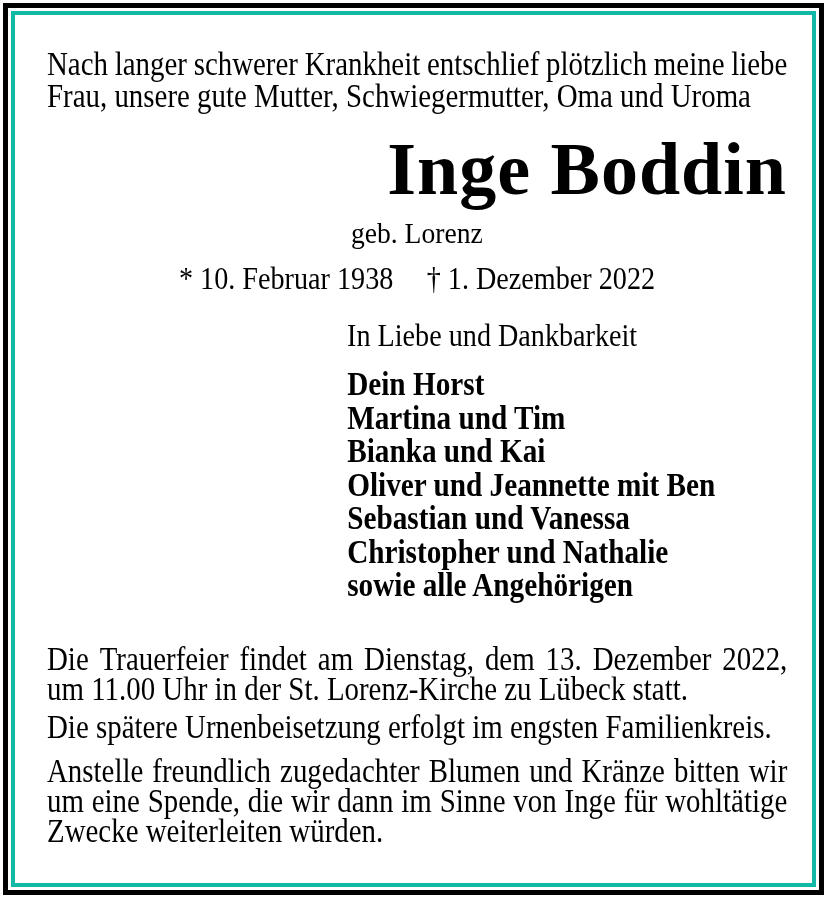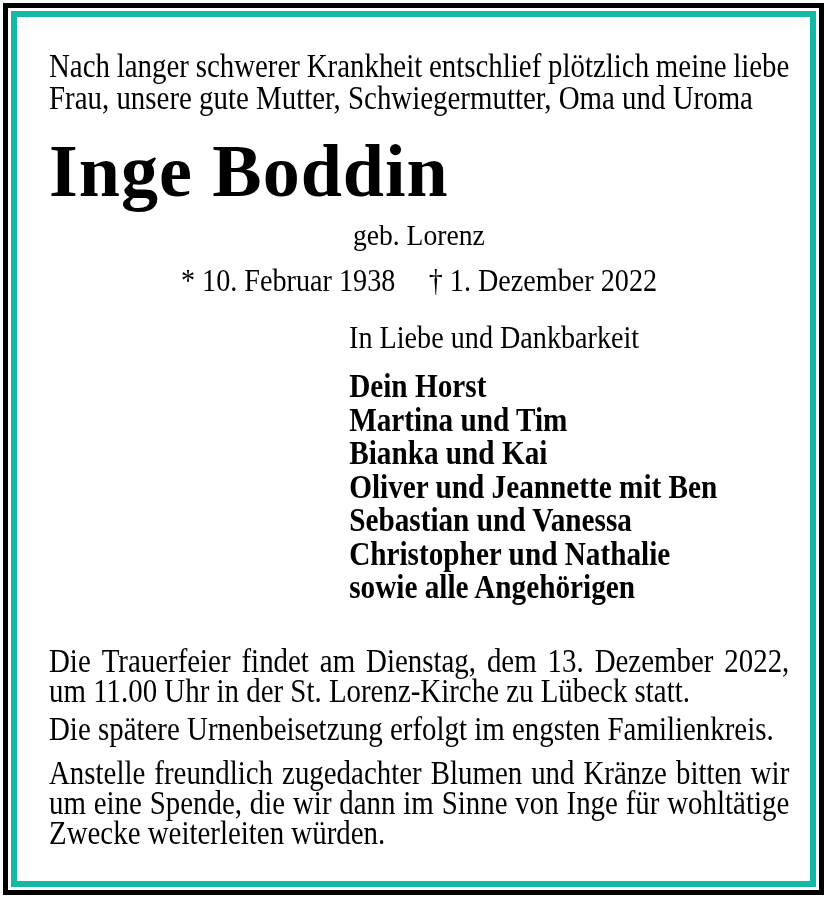--- a/index.html
+++ b/index.html
@@ -12,40 +12,40 @@
     color: #000;
   }
   .frame-outer {
     position: absolute;
     left: 3px; top: 3px; right: 3px; bottom: 5px;
     border: 5px solid #000;
   }
   .frame-inner {
     position: absolute;
     inset: 3px;
-    border: 6px solid #14b8a6;
+    border: 4px solid #14b8a6;
     padding: 33px 25px 12px 32px;
     overflow: hidden;
   }
   
   .sq { transform-origin: 0 0; }
 
   .intro {
     font-size: 34px; line-height: 32px;
     width: 871px; transform: scaleX(0.85);
   }
   .line { white-space: nowrap; }
   .line.just { display: flex; justify-content: space-between; }
 
   .deceased-name {
     margin-top: 20px;
     font-size: 74px; line-height: 74px;
     font-weight: bold;
     letter-spacing: 1px;
-    text-align: left;
+    text-align: right;
     width: 740px;
   }
   .maiden {
     margin-top: 12px;
     font-size: 30px; line-height: 30px;
     text-align: center;
     width: 804px; transform: scaleX(0.92);
   }
   .dates {
     margin-top: 14px;

